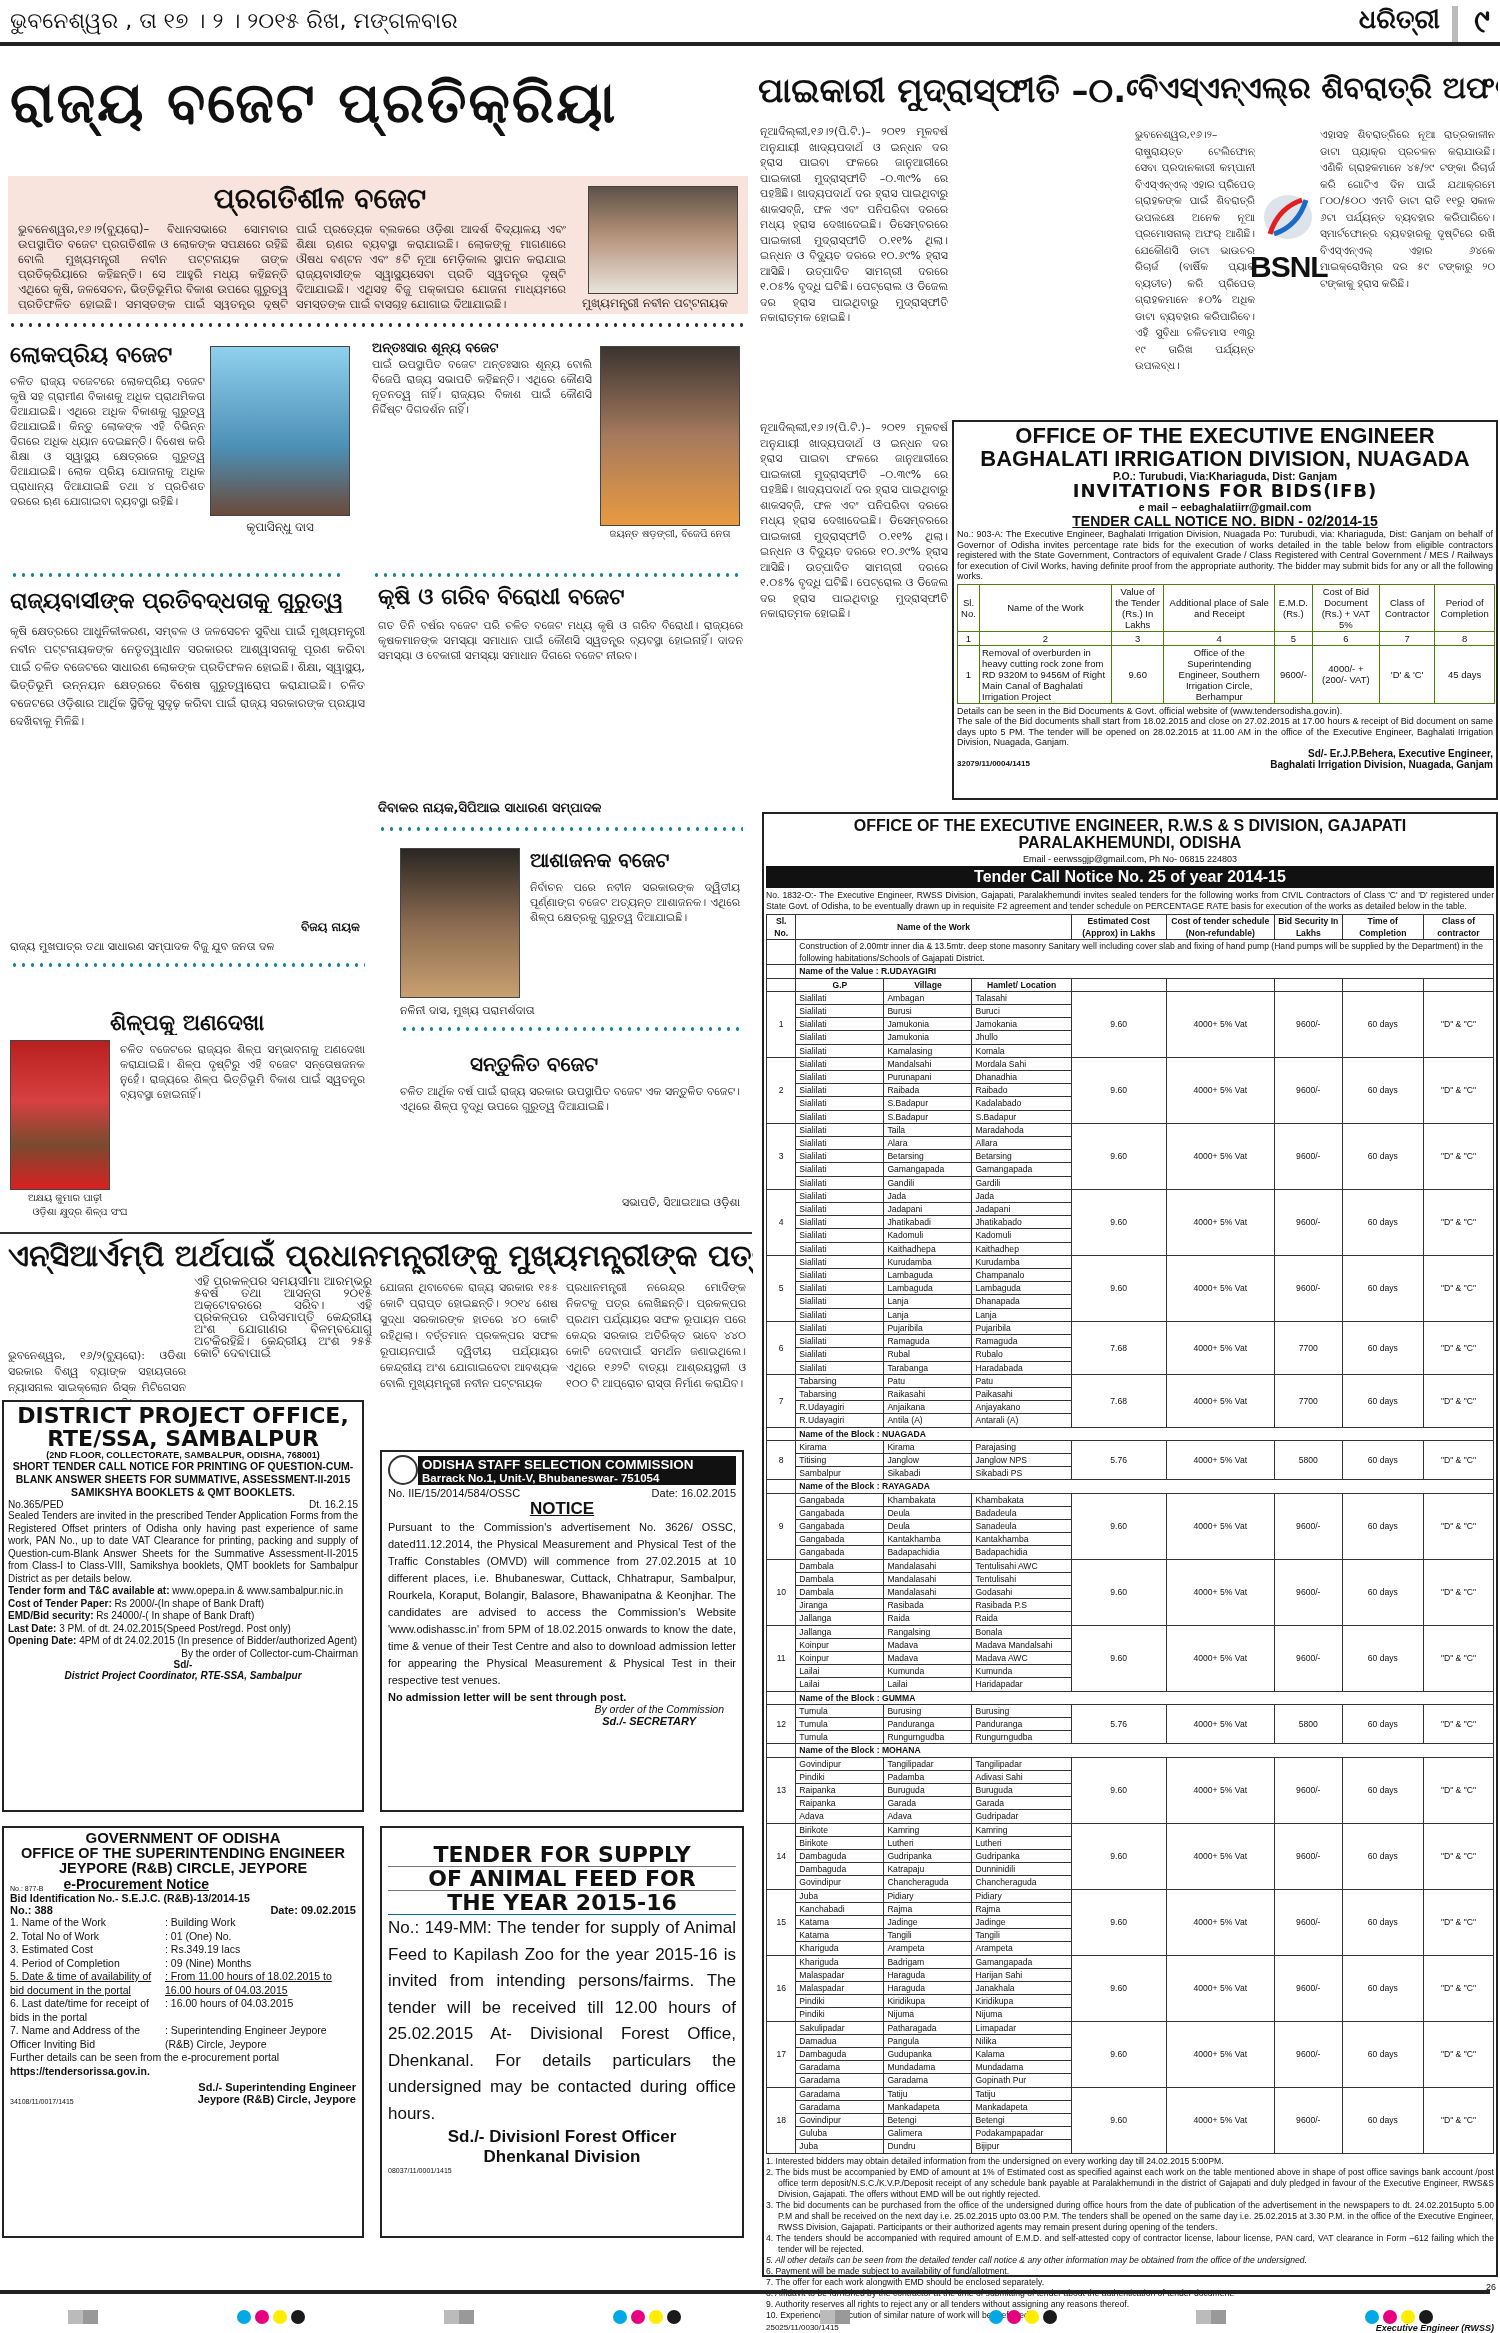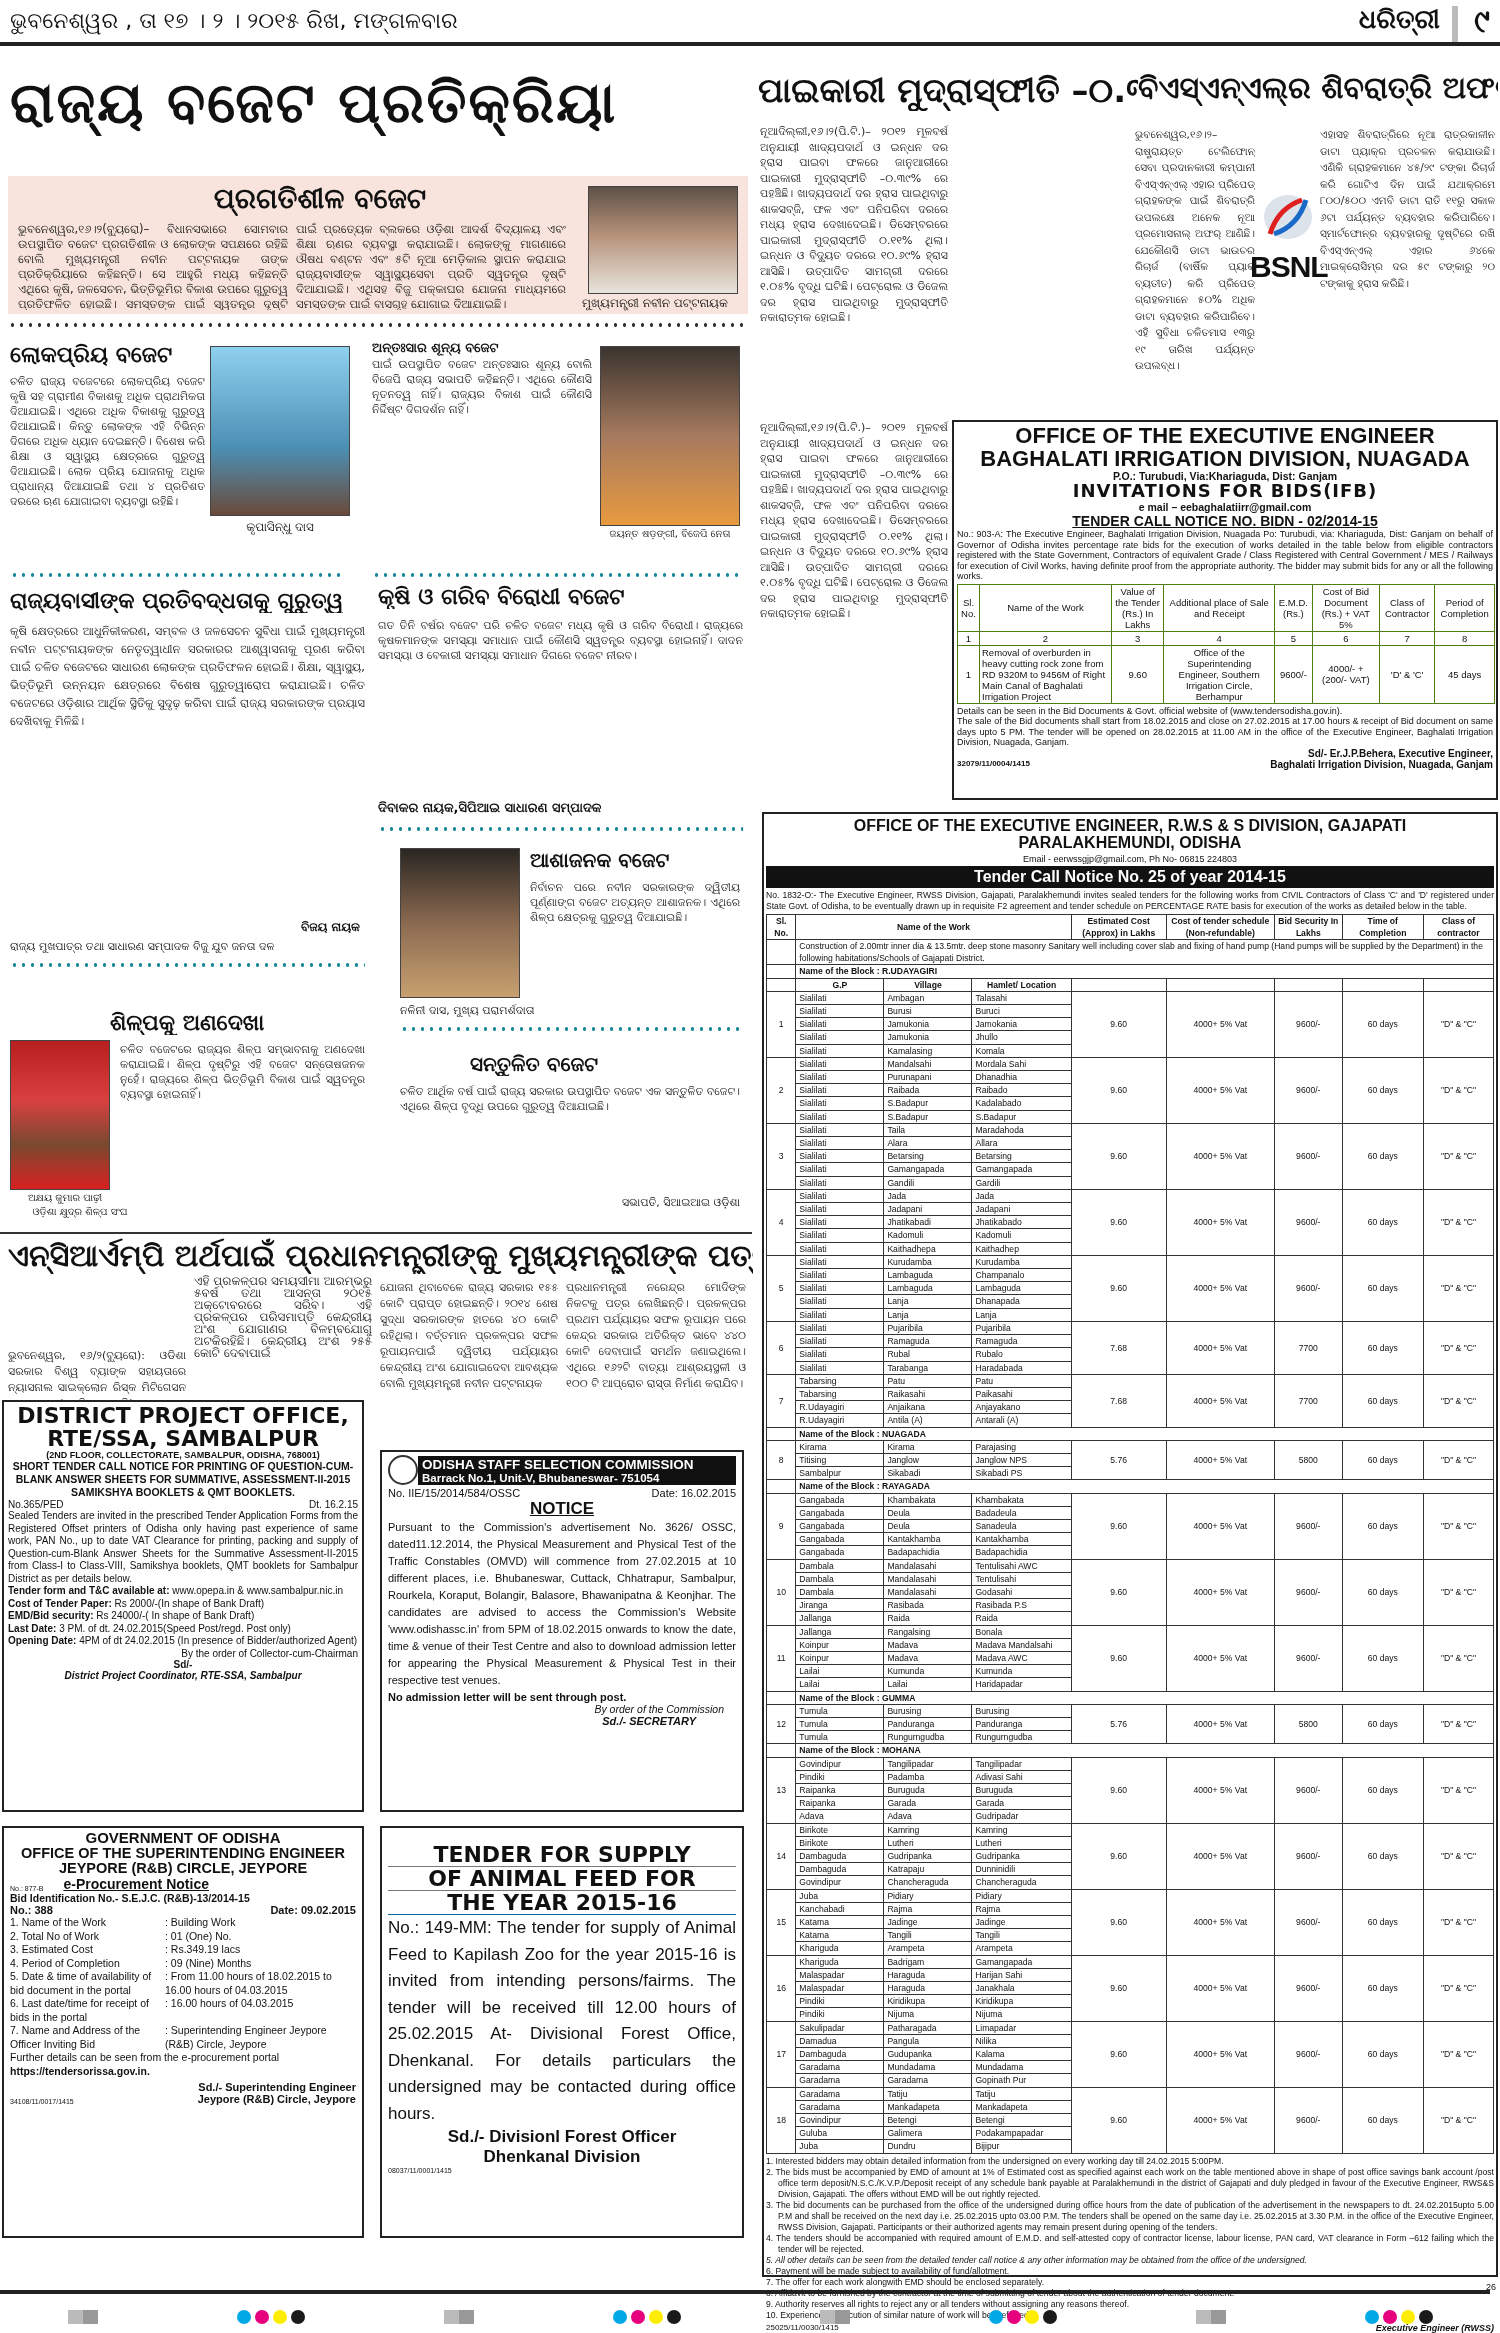--- a/index.html
+++ b/index.html
@@ -195,21 +195,21 @@
           <th>Class of contractor</th>
         </tr>
       </thead>
     <tbody id="rwss-body">
         <tr>
           <td></td>
           <td colspan="8">Construction of 2.00mtr inner dia &amp; 13.5mtr. deep stone masonry Sanitary well including cover slab and fixing of hand pump (Hand pumps will be supplied by the Department) in the following habitations/Schools of Gajapati District.</td>
         </tr>
         <tr>
           <td></td>
-          <td class="blk" colspan="8">Name of the Block : R.UDAYAGIRI</td>
+          <td class="blk" colspan="8">Name of the Value : R.UDAYAGIRI</td>
         </tr>
         <tr>
           <td></td>
           <th>G.P</th>
           <th>Village</th>
           <th>Hamlet/ Location</th>
           <td></td>
           <td></td>
           <td></td>
           <td></td>
@@ -843,21 +843,21 @@
         <span>: 01 (One) No.</span>
       </div>
       <div style="display: flex;">
         <span style="width: 155px; flex: 0 0 auto;">3. Estimated Cost</span>
         <span>: Rs.349.19 lacs</span>
       </div>
       <div style="display: flex;">
         <span style="width: 155px; flex: 0 0 auto;">4. Period of Completion</span>
         <span>: 09 (Nine) Months</span>
       </div>
-      <div style="display: flex;">
+      <div style="display: flex; text-decoration: underline;">
         <span style="width: 155px; flex: 0 0 auto;">5. Date &amp; time of availability of bid document in the portal</span>
         <span>: From 11.00 hours of 18.02.2015 to 16.00 hours of 04.03.2015</span>
       </div>
       <div style="display: flex;">
         <span style="width: 155px; flex: 0 0 auto;">6. Last date/time for receipt of bids in the portal</span>
         <span>: 16.00 hours of 04.03.2015</span>
       </div>
       <div style="display: flex;">
         <span style="width: 155px; flex: 0 0 auto;">7. Name and Address of the Officer Inviting Bid</span>
         <span>: Superintending Engineer Jeypore (R&amp;B) Circle, Jeypore</span>

